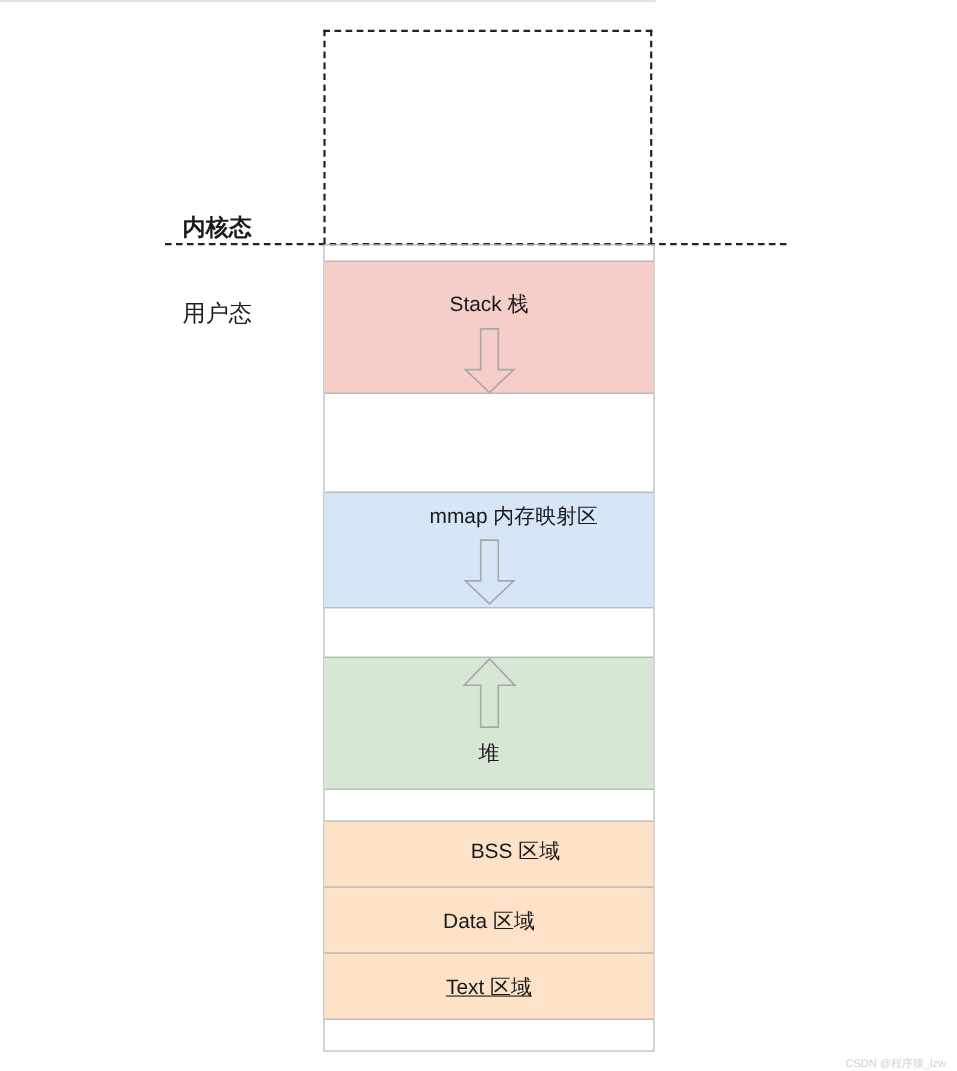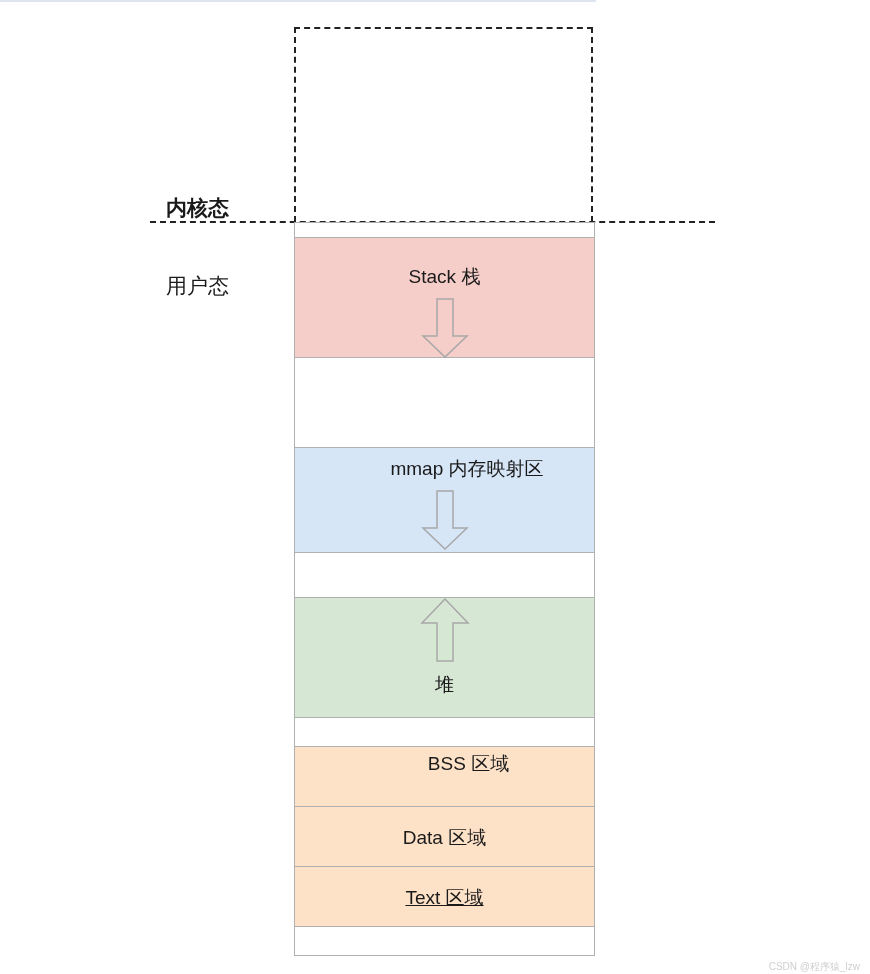--- a/index.html
+++ b/index.html
@@ -48,21 +48,21 @@
   </div>
 
   <div class="seg" style="top:374px; height:121px; background:#d6e8d4;">
     <svg class="arrow" style="top:0px;" width="50" height="64" viewBox="0 0 50 64">
       <path d="M25 1 L48 25 H33 V63 H17 V25 H2 Z" fill="none" stroke="#a8a8a8" stroke-width="1.5"></path>
     </svg>
     <span class="txt" style="top:74px;">堆</span>
   </div>
 
   <div class="seg" style="top:523px; height:61px; background:#fde2c8;">
-    <span class="txt" style="top:4px;padding-left:48px;">BSS 区域</span>
+    <span class="txt" style="top:14px;padding-left:48px;">BSS 区域</span>
   </div>
 
   <div class="seg" style="top:583px; height:61px; background:#fde2c8;text-align:center;">
     <span class="txt" style="top:18px;">Data 区域</span>
   </div>
 
   <div class="seg" style="top:643px; height:61px; background:#fde2c8;">
     <span class="txt" style="top:18px;text-decoration:underline;">Text 区域</span>
   </div>
 </div>

